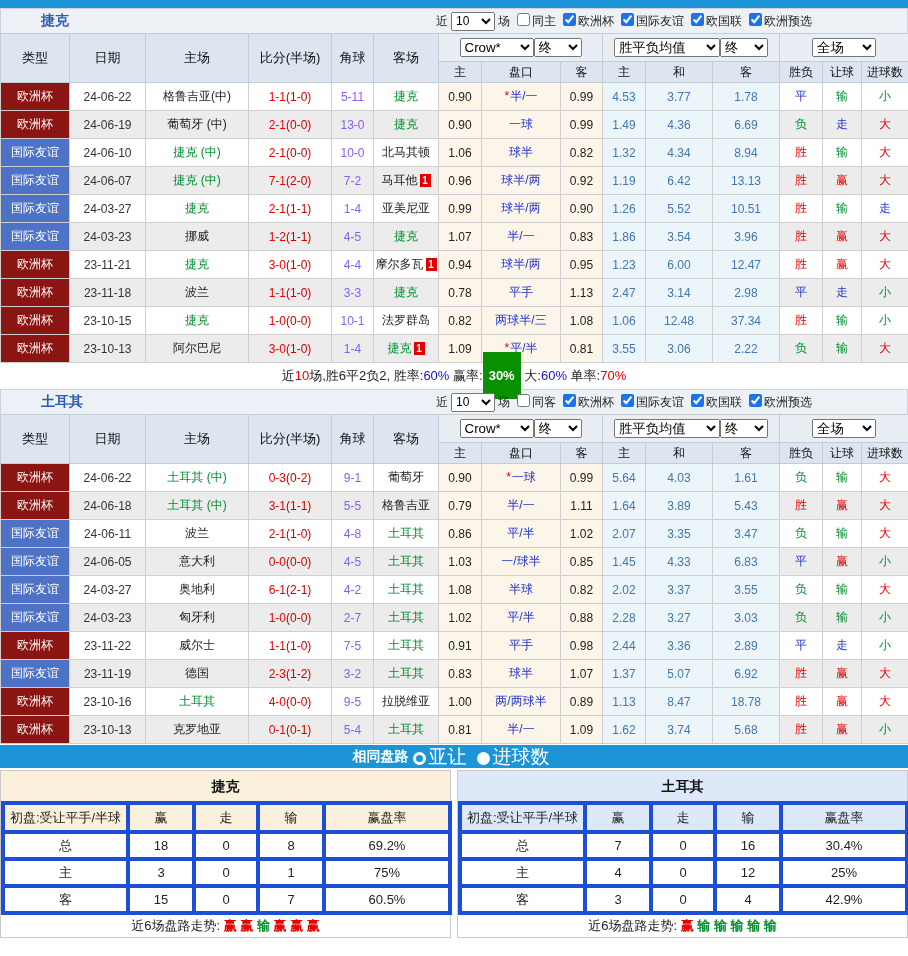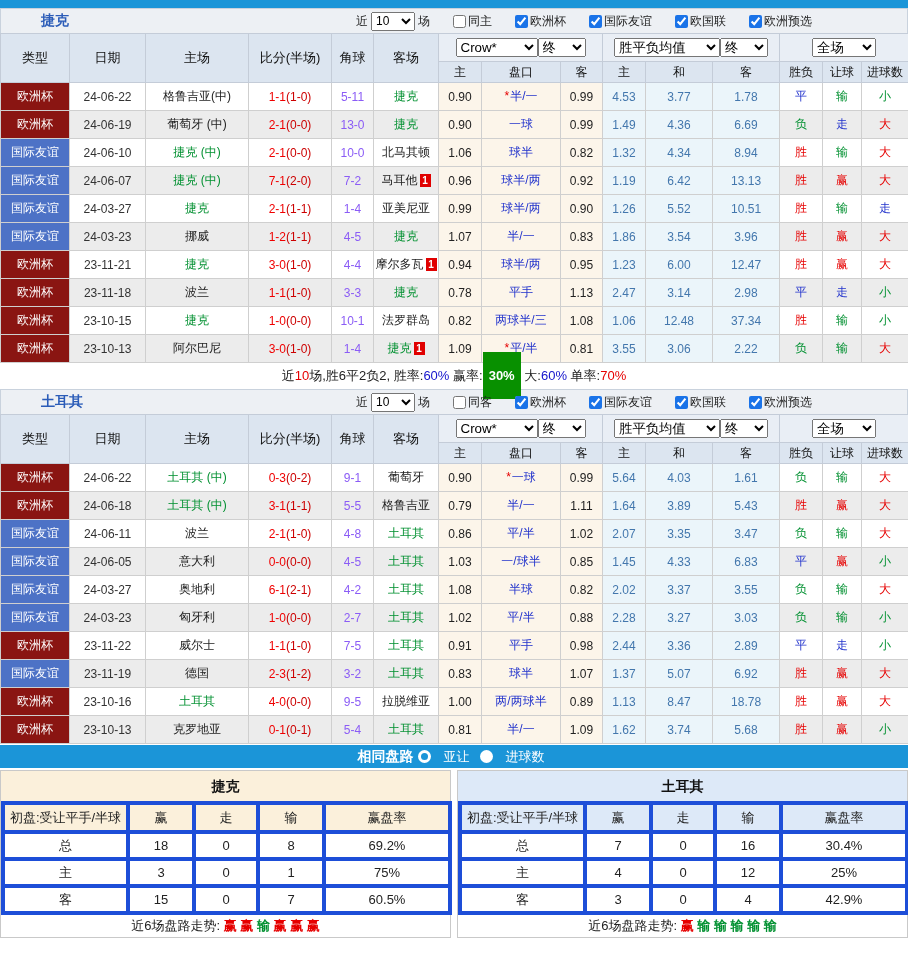--- a/index.html
+++ b/index.html
@@ -5,22 +5,22 @@
 *{box-sizing:border-box}
 html,body{margin:0;padding:0}
 body{width:908px;background:#fff;font-family:"Liberation Sans","DejaVu Sans",sans-serif;font-size:12px;color:#222}
 .topbar{height:8px;background:#1b95d8}
 
 .teambar{display:flex;align-items:center;height:25px;background:#edf0f4;border:1px solid #c9d2dd;border-bottom:none;padding-left:40px}
 .teamname{font-weight:bold;color:#2b5cb8;font-size:14px}
 .filters{margin-left:auto;margin-right:95px;display:flex;align-items:center;white-space:nowrap}
 .filters select{font-size:12px;height:19px;margin:0 3px}
 .sel-n{width:44px}
-.sel-co{width:82px}.sel-f{width:48px}.sel-m{width:106px}.sel-sc{width:64px}
-.cb{display:inline-flex;align-items:center;margin-left:23px;cursor:pointer}
+.sel-co{width:74px}.sel-f{width:48px}.sel-m{width:106px}.sel-sc{width:64px}
+.cb{display:inline-flex;margin-left:7px;cursor:pointer}
 .cb input{margin:0 2px 0 0;width:13px;height:13px;accent-color:#1a73e8}
 
 table.mt{border-collapse:collapse;width:908px;table-layout:fixed}
 .mt th,.mt td{border:1px solid #c4ccd8;text-align:center;padding:0;overflow:hidden;white-space:nowrap}
 .mt thead th{background:#dce5f0;font-weight:normal;color:#111;font-size:13px}
 .mt thead th.grp{background:#e9eef5;height:28px}
 .mt thead th.subh{height:21px;font-size:12px}
 .mt tbody td{height:28px;font-size:12px;border-color:#cfcfcf}
 .mt tbody tr.even td{background:#ececec}
 td.lg{color:#fff!important}
@@ -37,21 +37,21 @@
 .star{color:#e60000;margin-right:1px}
 .badge{display:inline-block;background:#e00000;color:#fff;font-size:10px;font-weight:bold;line-height:13px;width:11px;height:13px;text-align:center;margin-left:2px;vertical-align:middle}
 
 .summary{height:26px;line-height:26px;text-align:center;font-size:13px}
 .summary span{white-space:pre}
 .s-k{color:#222}.s-r{color:#e60000}.s-b{color:#1414cc}
 .s-wg{background:#089000;color:#fff;font-weight:bold;padding:16px 6px}
 
 .banner{height:23px;background:#1b95d8;display:flex;align-items:center;justify-content:center;color:#fff;font-size:14px;margin-top:1px}
 .b-title{font-weight:bold}
-.b-opt{font-size:13px;margin:0 6px 0 13px}
+.b-opt{font-size:19px;margin:0 6px 0 3px}
 .radio{display:inline-block;width:13px;height:13px;border-radius:50%;background:#fff;position:relative;vertical-align:middle;margin-left:4px;cursor:pointer}
 .radio.sel::after{content:'';position:absolute;left:3px;top:3px;width:7px;height:7px;border-radius:50%;background:#1b95d8}
 
 .bottom{display:flex;gap:6px;margin-top:2px}
 .bt{width:451px;border:1px solid #c9c9c9}
 .bt-title{height:30px;line-height:30px;text-align:center;font-weight:bold;font-size:14px;color:#111}
 .bt table{border-collapse:collapse;width:100%;table-layout:fixed}
 .bt td{border:4px solid #1d4ed8;text-align:center;height:27px;font-size:13px;color:#222}
 .bt .bt-head td{height:29px}
 .theme-cream .bt-title,.theme-cream .bt-head td{background:#fbf0db}

